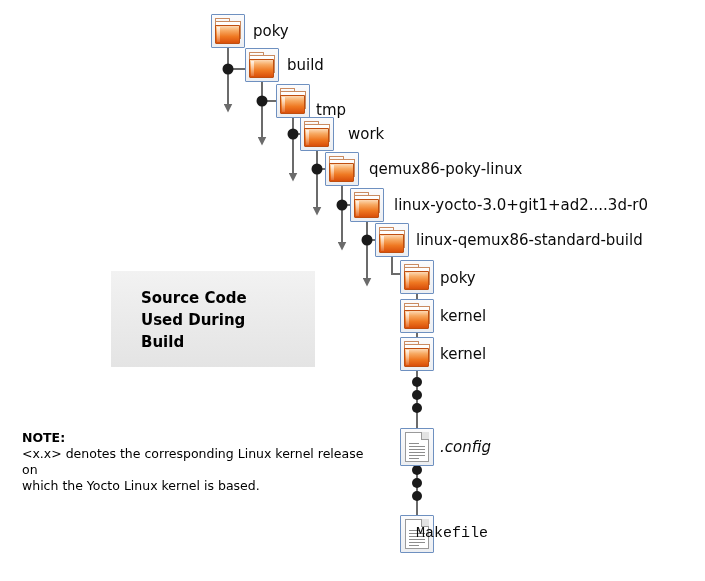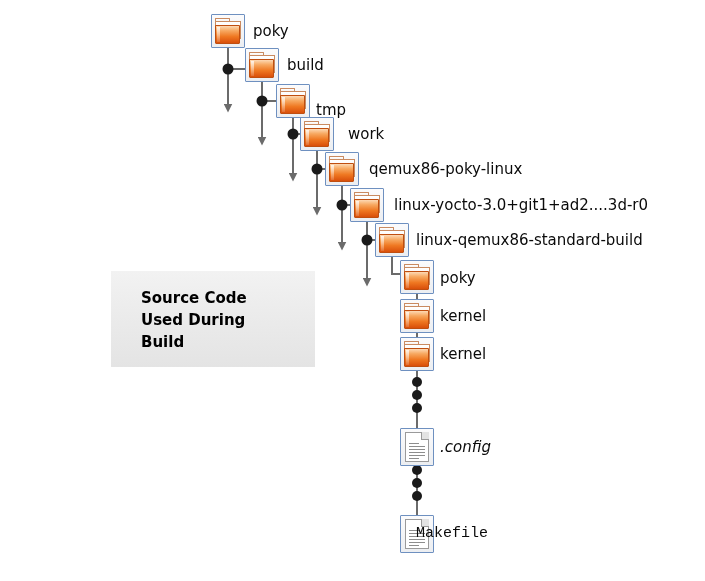--- a/index.html
+++ b/index.html
@@ -318,15 +318,18 @@
     <div class="label" style="left:416px;top:525px;font-family:Liberation Mono, monospace;">Makefile</div>
   </div>
 
   <div id="callout">
     <div class="ctext">Source Code
 Used During
 Build</div>
   </div>
 
   <div id="note">
+    <div class="note-title">NOTE:</div>
+    <div class="note-body">&lt;x.x&gt; denotes the corresponding Linux kernel release on
+which the Yocto Linux kernel is based.</div>
   </div>
 
 </div>
 
 </body></html>

